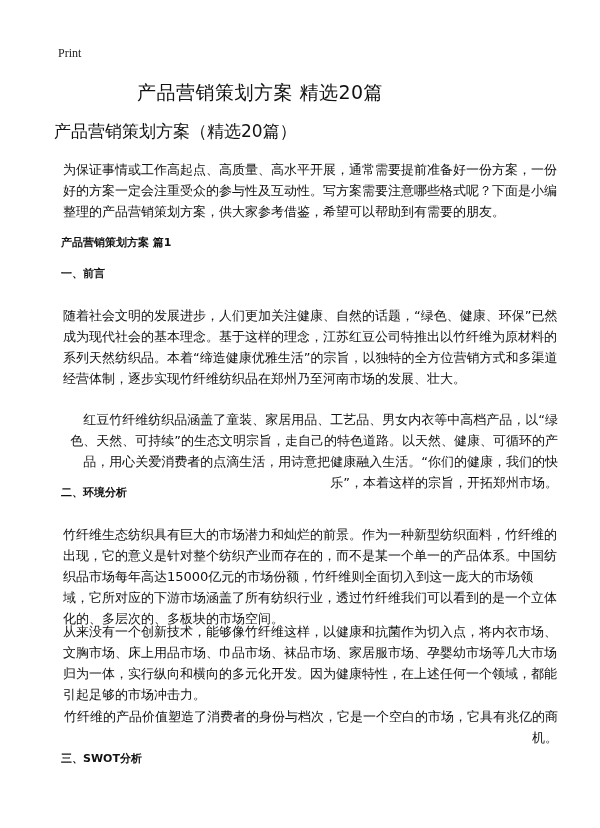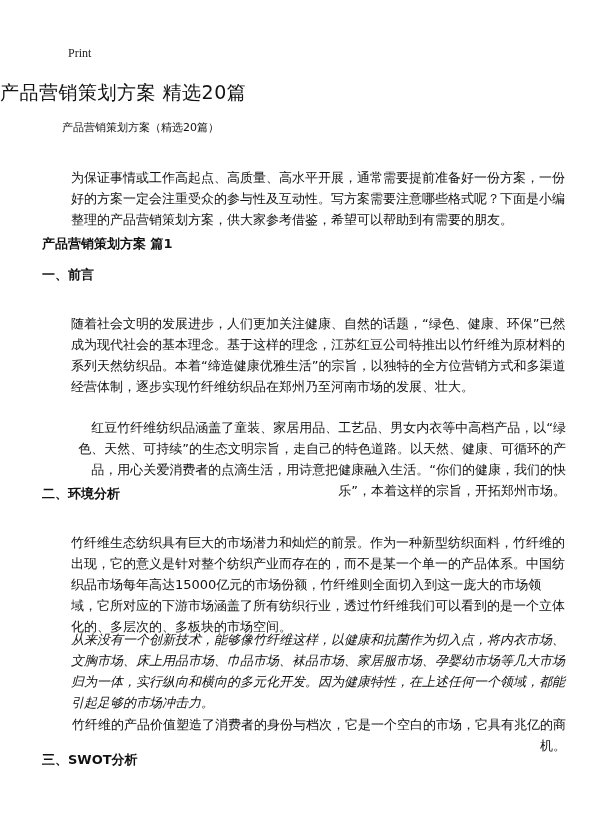--- a/index.html
+++ b/index.html
@@ -10,56 +10,57 @@
     body {
       width: 600px;
       height: 828px;
       overflow: hidden;
       position: relative;
       color: #111111;
       font-family: "DejaVu Sans", "Liberation Sans", sans-serif;
     }
     .print-label {
       position: absolute;
-      left: 68px;
+      left: 58px;
       top: 46px;
       font-family: "Liberation Serif", "DejaVu Serif", serif;
       font-size: 12px;
       color: #222;
     }
     .doc-title {
       position: absolute;
       left: 0;
       top: 80px;
       width: 520px;
+      text-align: center;
       font-size: 19px;
       font-weight: normal;
       margin: 0;
       letter-spacing: 0.5px;
     }
     .subtitle {
       position: absolute;
-      left: 62px;
+      left: 54px;
       top: 120px;
-      font-size: 11px;
+      font-size: 17px;
       margin: 0;
     }
     .block {
       position: absolute;
       left: 54px;
       width: 495px;
       font-size: 13px;
       line-height: 21px;
-      margin: 17px;
+      margin: 9px;
       word-break: break-all;
     }
     .heading {
       position: absolute;
-      left: 42px;
-      font-size: 13px;
+      left: 61px;
+      font-size: 11px;
       font-weight: bold;
       margin: 0;
     }
   </style>
 </head>
 <body>
 
 <div class="print-label">Print</div>
 
 <h1 class="doc-title">产品营销策划方案 精选20篇</h1>
@@ -73,17 +74,17 @@
 <h3 class="heading" style="top:266px;">一、前言</h3>
 
 <p class="block" style="top:296px;">随着社会文明的发展进步，人们更加关注健康、自然的话题，“绿色、健康、环保”已然成为现代社会的基本理念。基于这样的理念，江苏红豆公司特推出以竹纤维为原材料的系列天然纺织品。本着“缔造健康优雅生活”的宗旨，以独特的全方位营销方式和多渠道经营体制，逐步实现竹纤维纺织品在郑州乃至河南市场的发展、壮大。</p>
 
 <p class="block" style="top:400px;text-align:right;">红豆竹纤维纺织品涵盖了童装、家居用品、工艺品、男女内衣等中高档产品，以“绿色、天然、可持续”的生态文明宗旨，走自己的特色道路。以天然、健康、可循环的产品，用心关爱消费者的点滴生活，用诗意把健康融入生活。“你们的健康，我们的快乐”，本着这样的宗旨，开拓郑州市场。</p>
 
 <h3 class="heading" style="top:485px;">二、环境分析</h3>
 
 <p class="block" style="top:515px;">竹纤维生态纺织具有巨大的市场潜力和灿烂的前景。作为一种新型纺织面料，竹纤维的出现，它的意义是针对整个纺织产业而存在的，而不是某一个单一的产品体系。中国纺织品市场每年高达15000亿元的市场份额，竹纤维则全面切入到这一庞大的市场领域，它所对应的下游市场涵盖了所有纺织行业，透过竹纤维我们可以看到的是一个立体化的、多层次的、多板块的市场空间。</p>
 
-<p class="block" style="top:612px;font-style:italic;">从来没有一个创新技术，能够像竹纤维这样，以健康和抗菌作为切入点，将内衣市场、文胸市场、床上用品市场、巾品市场、袜品市场、家居服市场、孕婴幼市场等几大市场归为一体，实行纵向和横向的多元化开发。因为健康特性，在上述任何一个领域，都能引起足够的市场冲击力。</p>
+<p class="block" style="top:612px;">从来没有一个创新技术，能够像竹纤维这样，以健康和抗菌作为切入点，将内衣市场、文胸市场、床上用品市场、巾品市场、袜品市场、家居服市场、孕婴幼市场等几大市场归为一体，实行纵向和横向的多元化开发。因为健康特性，在上述任何一个领域，都能引起足够的市场冲击力。</p>
 
 <p class="block" style="top:697px;text-align:right;">竹纤维的产品价值塑造了消费者的身份与档次，它是一个空白的市场，它具有兆亿的商机。</p>
 
 <h3 class="heading" style="top:751px;text-align:center;">三、SWOT分析</h3>
 
 </body></html>

